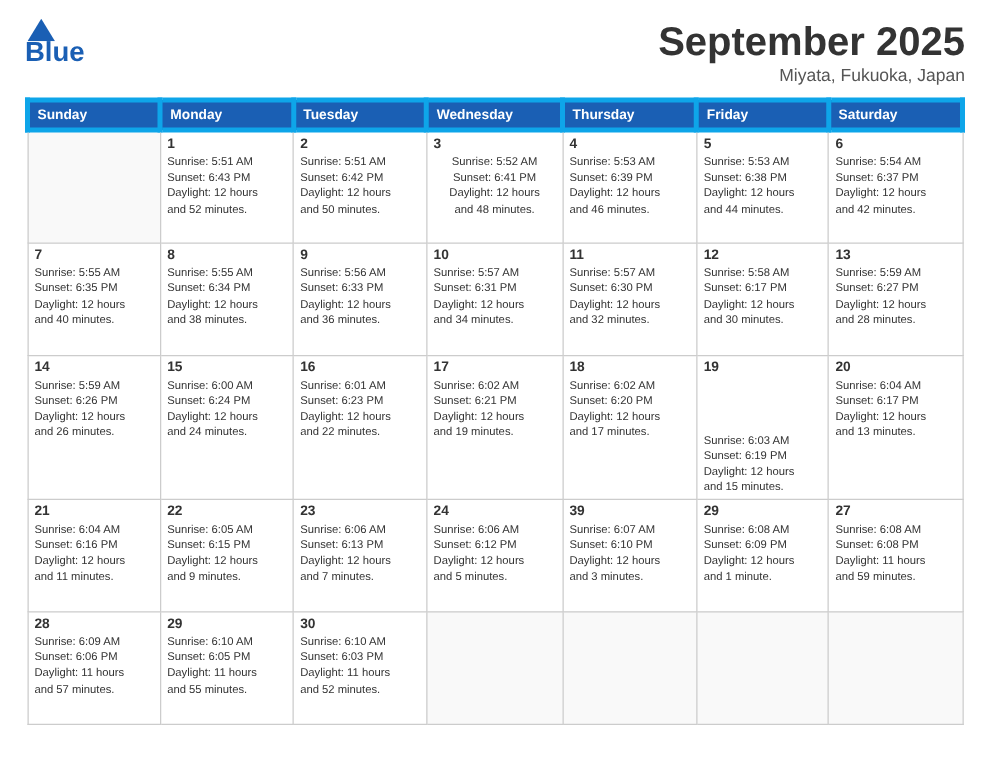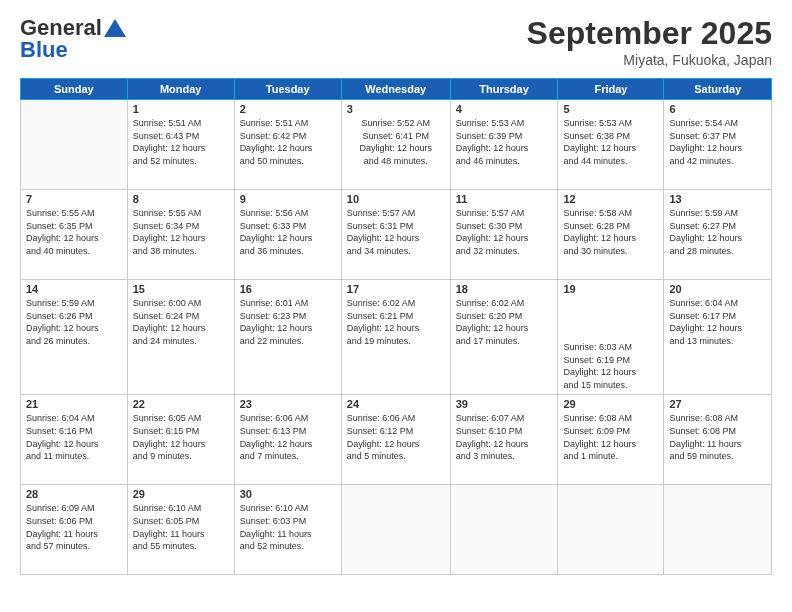--- a/index.html
+++ b/index.html
@@ -41,24 +41,24 @@
     }
     .calendar {
       width: 100%;
       border-collapse: collapse;
       font-size: 9.5px;
     }
     .calendar th {
       background: #1a5fb4;
       color: #fff;
       padding: 4px 6px;
-      text-align: center;
+      text-align: left;
       font-size: 11px;
       font-weight: bold;
-      border: 1px solid #0ea5e9;
+      border: 4px solid #0ea5e9;
     }
     .calendar td {
       border: 1px solid #ccc;
       padding: 3px 5px;
       vertical-align: top;
       width: 113px;
       height: 90px;
     }
     .day-number {
       font-size: 11px;
@@ -76,21 +76,20 @@
       background: #f9f9f9;
     }
   </style>
 </head>
 <body>
 
 <div class="page">
   <div class="header">
     <div class="logo">
       <div style="display:flex; align-items:center;">
-        <span style="font-size:22px; font-weight:bold; color:#333;">General</span>
         <svg width="22" height="18" viewBox="0 0 22 18" style="margin-left:2px;">
           <polygon points="0,18 11,0 22,18" fill="#1a5fb4"></polygon>
         </svg>
       </div>
       <span style="font-size:22px; font-weight:bold; color:#1a5fb4; margin-top:-4px;">Blue</span>
     </div>
     <div class="title-area">
       <div class="month-title">September 2025</div>
       <div class="location">Miyata, Fukuoka, Japan</div>
     </div>
@@ -186,21 +185,21 @@
           <td>
             <span class="day-number">11</span>
             <div class="day-info" style="white-space: pre-line;">Sunrise: 5:57 AM
 Sunset: 6:30 PM
 Daylight: 12 hours
 and 32 minutes.</div>
           </td>
           <td>
             <span class="day-number">12</span>
             <div class="day-info" style="white-space: pre-line;">Sunrise: 5:58 AM
-Sunset: 6:28 PM
+Sunset: 6:17 PM
 Daylight: 12 hours
 and 30 minutes.</div>
           </td>
           <td>
             <span class="day-number">13</span>
             <div class="day-info" style="white-space: pre-line;">Sunrise: 5:59 AM
 Sunset: 6:27 PM
 Daylight: 12 hours
 and 28 minutes.</div>
           </td>

